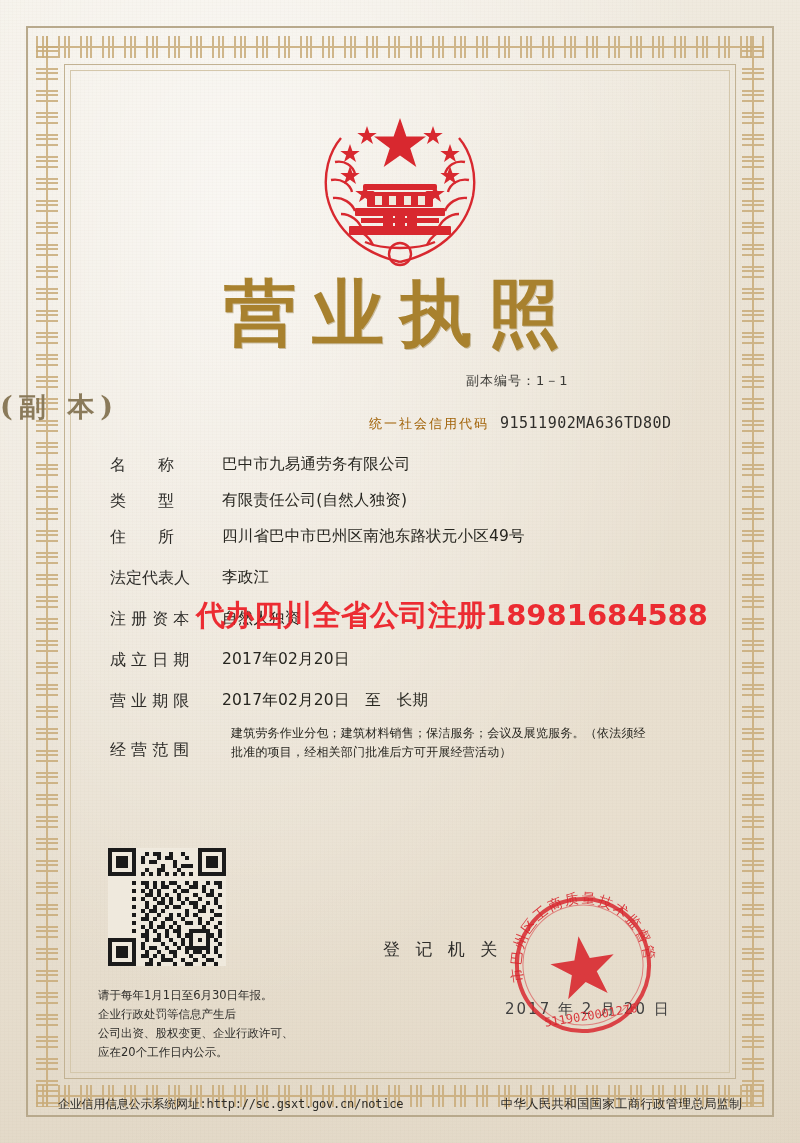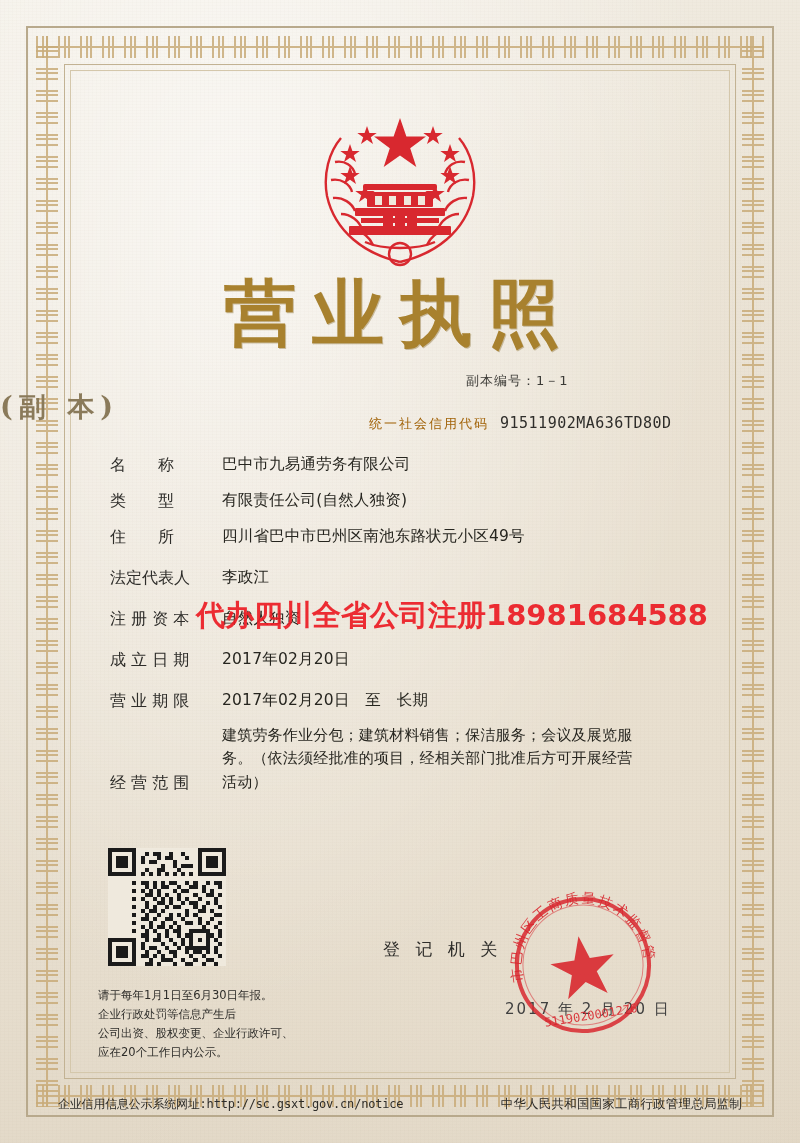--- a/index.html
+++ b/index.html
@@ -172,21 +172,22 @@
     display: block;
     margin-top: 8px;
   }
   .row .val {
     font-size: 15.5px;
     color: #26251f;
     line-height: 1.55;
     letter-spacing: .2px;
   }
   .val.small {
-    font-size: 15px;
+    font-size: 12px;
+    margin-left: 9px;
   }
   
   #ad-overlay {
     position: absolute;
     left: 196px;
     top: 596px;
     font-size: 29px;
     font-weight: bold;
     color: #ec1c24;
     letter-spacing: 0px;

